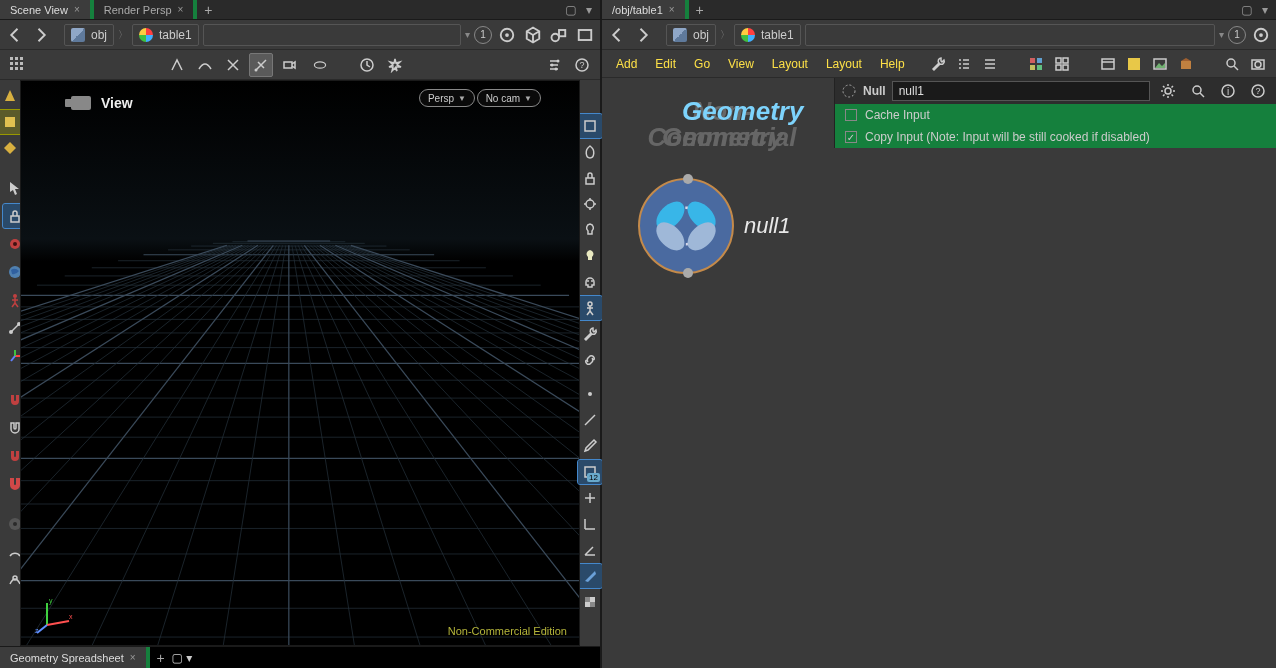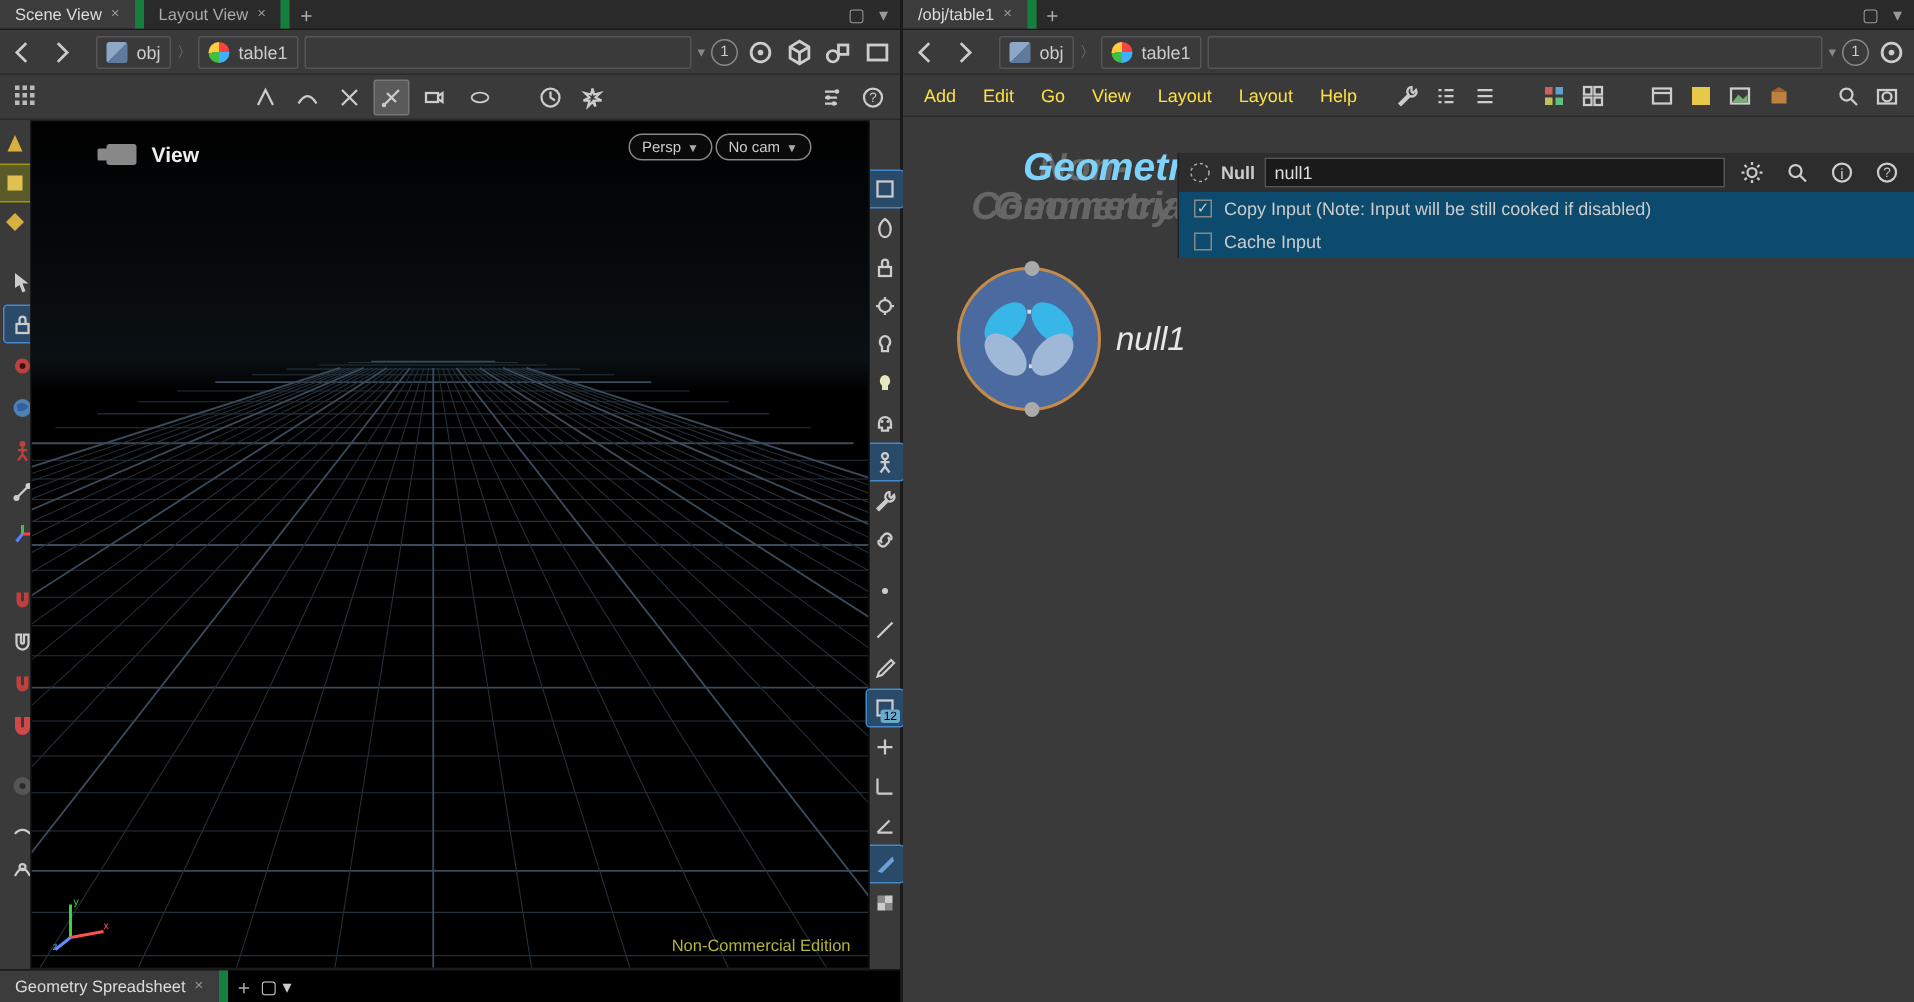--- a/index.html
+++ b/index.html
@@ -3,21 +3,21 @@
 <meta charset="utf-8">
 <style>
   * { box-sizing: border-box; margin: 0; padding: 0; user-select: none; }
   html, body { width: 1276px; height: 668px; background: #1e1e1e; font-family: "Segoe UI", Arial, sans-serif; font-size: 12px; color: #ccc; overflow: hidden; }
   .root { display: flex; width: 100%; height: 100%; }
   .pane { display: flex; flex-direction: column; height: 100%; background: #3a3a3a; }
   .pane-left { width: 602px; border-right: 2px solid #1a1a1a; }
   .pane-right { flex: 1; }
   
   .tabstrip { display: flex; align-items: center; height: 20px; background: #2a2a2a; border-bottom: 1px solid #1a1a1a; position: relative; }
-  .tab { display: flex; align-items: center; gap: 6px; padding: 0 10px; height: 100%; background: #3c3c3c; border-right: 6px solid #15803d; color: #ddd; cursor: pointer; font-size: 11px; }
+  .tab { display: flex; align-items: center; gap: 6px; padding: 0 10px; height: 100%; background: #3c3c3c; border-right: 4px solid #15803d; color: #ddd; cursor: pointer; font-size: 11px; }
   .tab.inactive { background: #2a2a2a; color: #aaa; }
   .tab .close { color: #999; font-size: 10px; }
   .tab-add { width: 22px; text-align: center; color: #aaa; font-size: 14px; cursor: pointer; }
   .tabstrip .wincontrols { position: absolute; right: 4px; display: flex; gap: 4px; align-items: center; color: #999; }
   .wincontrols span { width: 14px; text-align: center; cursor: pointer; }
   
   .navbar { display: flex; align-items: center; height: 30px; background: #3a3a3a; padding: 0 4px; gap: 4px; border-bottom: 1px solid #2a2a2a; }
   .nav-btn { width: 22px; height: 22px; display: flex; align-items: center; justify-content: center; color: #ccc; cursor: pointer; border: 1px solid transparent; border-radius: 2px; }
   .nav-sep { width: 4px; }
   .path-box { display: flex; align-items: center; height: 22px; padding: 0 6px; background: #3a3a3a; border: 1px solid #555; border-radius: 2px; gap: 6px; }
@@ -61,21 +61,21 @@
   .menu-bar { display:flex; align-items:center; height:28px; background:#3a3a3a; padding:0 6px; gap:2px; border-bottom:1px solid #2a2a2a; }
   .menu-item { padding:4px 8px; color:#fde047; cursor:pointer; border-radius:2px; }
   .menu-bar .spacer { flex:1; }
   .net-body { flex:1; position:relative; display:flex; background:#3a3a3a; }
   .net-canvas { position:absolute; inset:0; background:#3a3a3a;font-style:italic; }
   .net-watermark { position:absolute; left:20px; top:20px; color:#666; font-size:26px; font-weight:600; line-height:1.0; text-align:center; }
   .node { position:absolute; display:flex; align-items:center; gap:10px; }
   .node-circle { width:96px; height:96px; border-radius:50%; background:#4a6aa0; border:2px solid #c48a4a; display:flex; align-items:center; justify-content:center; position:relative; }
   .conn-dot { position:absolute; width:10px; height:10px; border-radius:50%; background:#aaa; }
   .node-label { font-size:22px; color:#e8e8e8; }
-  .param-panel { position:absolute; right:0; top:0; width:491px; background:#0c4a6e; border-left:1px solid #222;margin-top:24px; }
+  .param-panel { position:absolute; right:0; top:0; width:442px; background:#15803d; border-left:1px solid #222; }
   .param-head { display:flex; align-items:center; height:26px; padding:0 6px; gap:6px; background:#2d2d2d; }
   .param-head .ptype { color:#ccc; font-weight:600; }
   .param-head input { flex:1; height:20px; background:#1a1a1a; border:1px solid #555; color:#ddd; padding:0 6px; font-size:12px; }
   .param-row { display:flex; align-items:center; gap:8px; padding:4px 10px; color:#ccc; }
   .ck { width:12px; height:12px; border:1px solid #888; display:inline-flex; align-items:center; justify-content:center; font-size:10px; color:#ccc; }
   .ck.checked::after { content:"✓"; }
   .icon-stroke { stroke:#ccc; stroke-width:1.5; fill:none; }
   .icon-fill { fill:#ccc; }
 </style>
 </head>
@@ -84,21 +84,21 @@
 <div class="root">
 
   <div class="pane pane-left">
 
     <div class="tabstrip">
       <div class="tab">
         <span>Scene View</span>
         <span class="close">×</span>
       </div>
       <div class="tab inactive">
-        <span>Layout View</span>
+        <span>Render Persp</span>
         <span class="close">×</span>
       </div>
       <div class="tab-add">+</div>
       <div class="wincontrols">
         <span>▢</span>
         <span>▾</span>
       </div>
     </div>
 
     <div class="navbar">
@@ -732,23 +732,23 @@
               </svg>
             </div>
           <div class="tbtn">
               <svg viewBox="0 0 16 16">
                 <circle class="icon-stroke" cx="8" cy="8" r="6"></circle>
                 <text x="8" y="11" text-anchor="middle" font-size="9" fill="#ccc">?</text>
               </svg>
             </div>
         </div>
         <div class="param-row">
+          <span class="ck"></span>
+          <span>Cache Input</span>
+        </div>
+        <div class="param-row">
           <span class="ck checked"></span>
           <span>Copy Input (Note: Input will be still cooked if disabled)</span>
         </div>
-        <div class="param-row">
-          <span class="ck"></span>
-          <span>Cache Input</span>
-        </div>
       </div>
     </div>
   </div>
 </div>
 
 </body></html>

